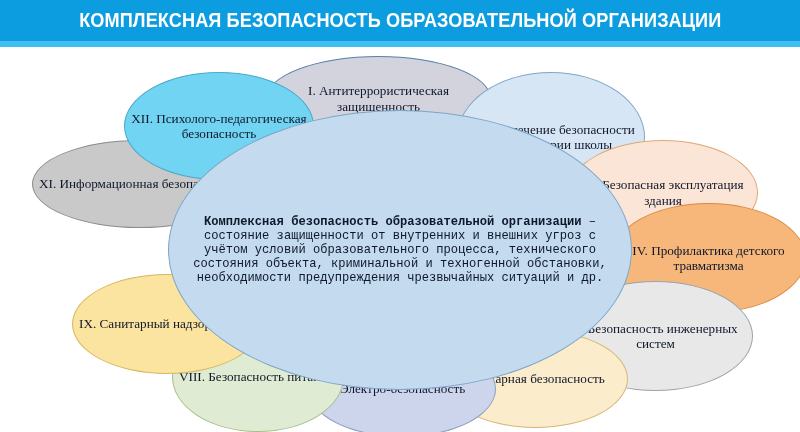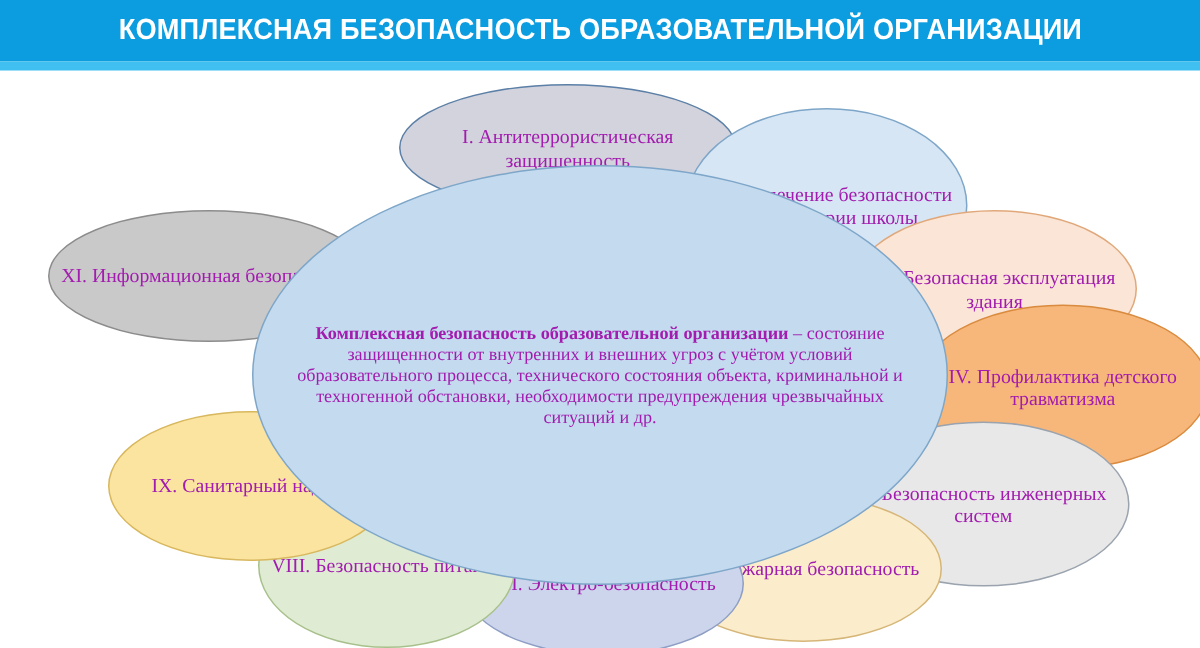--- a/index.html
+++ b/index.html
@@ -55,37 +55,38 @@
     width: 800px;
     height: 385px;
   }
 
   .ellipse {
     position: absolute;
     box-sizing: border-box;
     border-radius: 50%;
     display: flex;
     align-items: center;
-    justify-content: center;
+    justify-content: flex-start;
     text-align: center;
-    color: #a21caf;
+    color: #0f172a;
   }
   .ellipse .etext {
     display: block;
     line-height: 1.16;
     padding: 0 6px;
   }
 
   
   #center-ellipse {
     font-size: 12.1px;
     line-height: 1.265;
   }
   #center-ellipse .etext {
     padding: 0 18px;
+    font-family: Liberation Mono, monospace;
   }
   #center-ellipse b {
     font-weight: bold;
   }
 
   .sat { font-size: 13.2px; }
 </style>
 </head>
 <body style="background: rgb(255, 255, 255);">
 
@@ -130,20 +131,23 @@
 
   <div class="ellipse sat" id="e-ix" style="left: 72px; top: 227px; width: 190px; height: 100px; background: rgb(251, 227, 160); border: 1px solid rgb(216, 184, 94);">
     <span class="etext">IX. Санитарный надзор</span>
   </div>
 
 
   <div class="ellipse sat" id="e-xi" style="left: 32px; top: 93px; width: 215px; height: 88px; background: rgb(201, 201, 201); border: 1px solid rgb(140, 140, 140);">
     <span class="etext">XI. Информационная безопасность</span>
   </div>
 
+  <div class="ellipse sat" id="e-xii" style="left: 124px; top: 25px; width: 190px; height: 108px; background: rgb(113, 212, 242); border: 1px solid rgb(74, 168, 204);">
+    <span class="etext">XII. Психолого-педагогическая безопасность</span>
+  </div>
 
   <div class="ellipse" id="center-ellipse" style="left: 168px; top: 63px; width: 464px; height: 280px; background: rgb(195, 218, 239); border: 1px solid rgb(126, 166, 200);">
     <span class="etext">
       <b>Комплексная безопасность образовательной организации</b><span> – состояние защищенности от внутренних и внешних угроз с учётом условий образовательного процесса, технического состояния объекта, криминальной и техногенной обстановки, необходимости предупреждения чрезвычайных ситуаций и др.</span>
     </span>
   </div>
 
 </div>
 
 </body></html>

